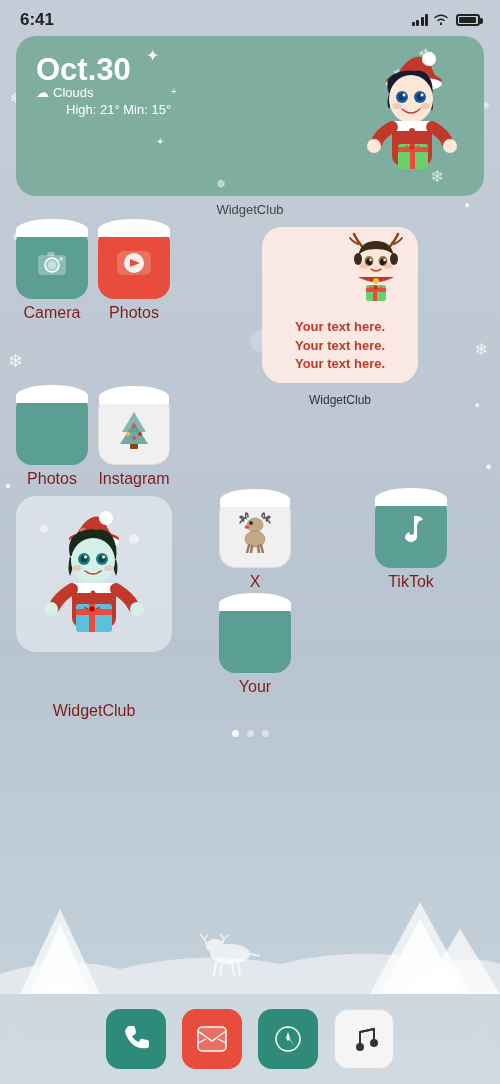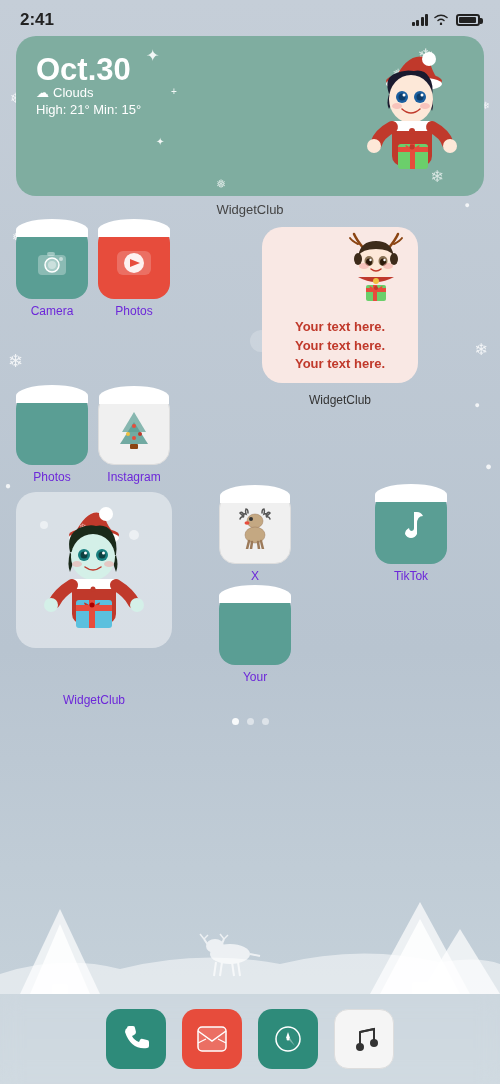--- a/index.html
+++ b/index.html
@@ -125,20 +125,21 @@
     }
     .widget-weather {
       font-size: 13px;
       display: flex;
       align-items: center;
       gap: 4px;
       margin-bottom: 2px;
     }
     .widget-temp {
       font-size: 13px;
+      margin-left: 30px;
     }
     .widget-character {
       position: absolute;
       right: 10px;
       top: -5px;
       width: 130px;
       height: 165px;
       display: flex;
       align-items: center;
       justify-content: center;
@@ -168,22 +169,22 @@
       width: 72px;
       height: 72px;
       border-radius: 16px;
       display: flex;
       align-items: center;
       justify-content: center;
       position: relative;
       overflow: visible;
     }
     .app-icon-label {
-      font-size: 12px;
-      color: #6d28d9;
+      font-size: 16px;
+      color: #7f1d1d;
       text-align: center;
     }
 
     
     .snow-cap {
       position: absolute;
       top: -8px;
       left: 0;
       right: 0;
       height: 18px;
@@ -387,21 +388,21 @@
 <div class="snowflake" style="top:460px;right:8px;font-size:11px;">●</div>
 <div class="snowflake" style="top:230px;left:12px;font-size:12px;">❅</div>
 <div class="snowflake" style="top:160px;right:18px;font-size:20px;">❅</div>
 <div class="snowflake" style="top:200px;right:30px;font-size:9px;">●</div>
 
 <div class="snow-circle" style="width:30px;height:30px;top:42px;left:190px;opacity:0.4;"></div>
 <div class="snow-circle" style="width:16px;height:16px;top:55px;left:400px;opacity:0.4;"></div>
 <div class="snow-circle" style="width:22px;height:22px;top:330px;left:250px;opacity:0.35;"></div>
 
 <div class="status-bar">
-  <div class="status-time">2:41</div>
+  <div class="status-time">6:41</div>
   <div class="status-icons">
     <div class="signal-bars">
       <div class="signal-bar" style="height:4px;"></div>
       <div class="signal-bar" style="height:6px;"></div>
       <div class="signal-bar" style="height:9px;"></div>
       <div class="signal-bar" style="height:12px;"></div>
     </div>
     <div class="wifi-icon">
       <svg width="16" height="12" viewBox="0 0 16 12">
         <path d="M8 10.5 L8 10.5" stroke="#222" stroke-width="2" stroke-linecap="round"></path>

